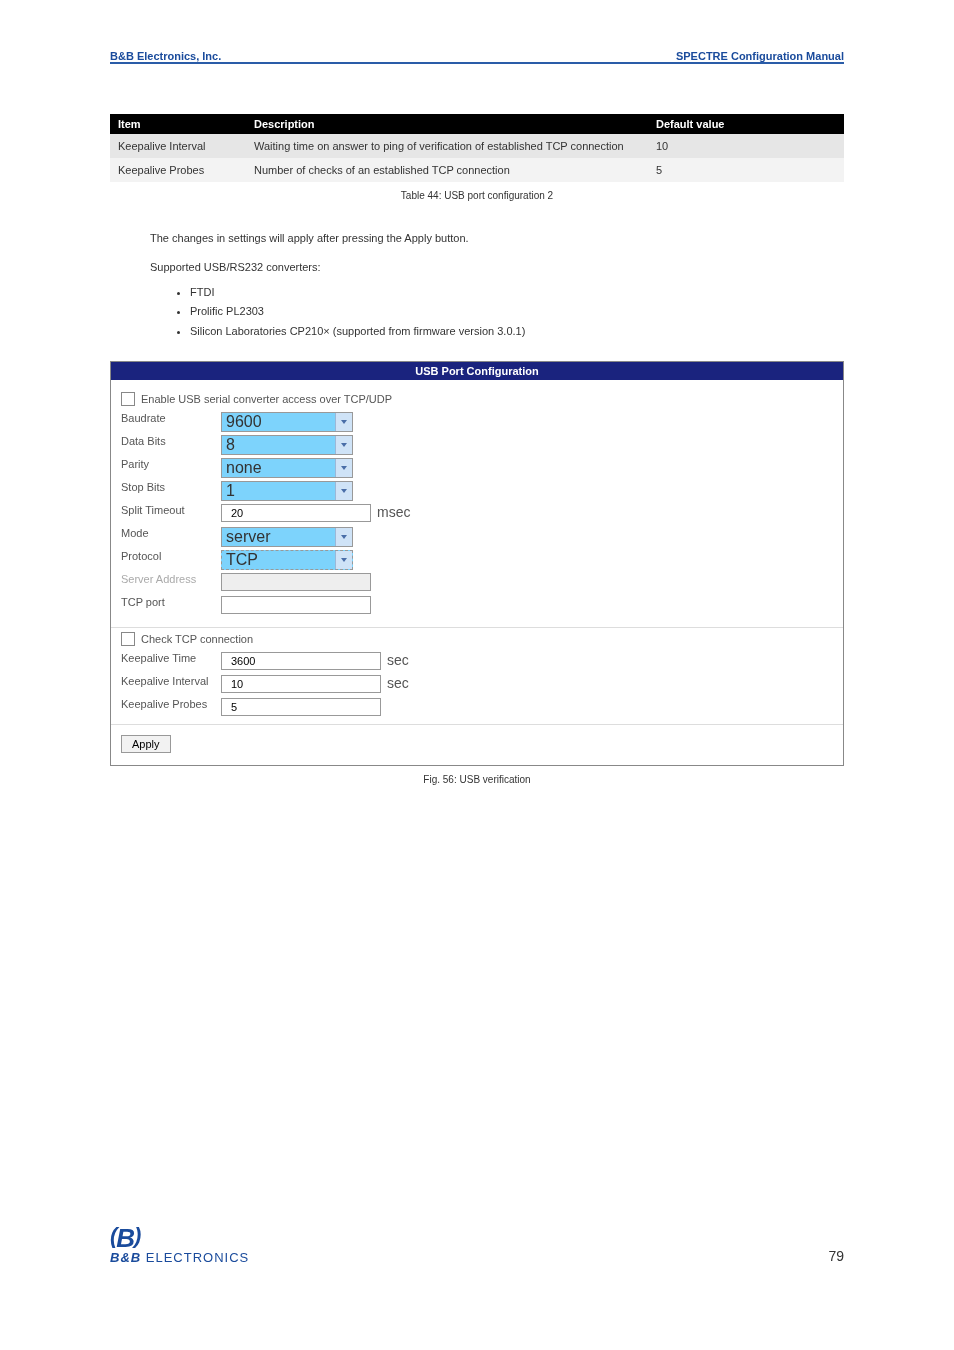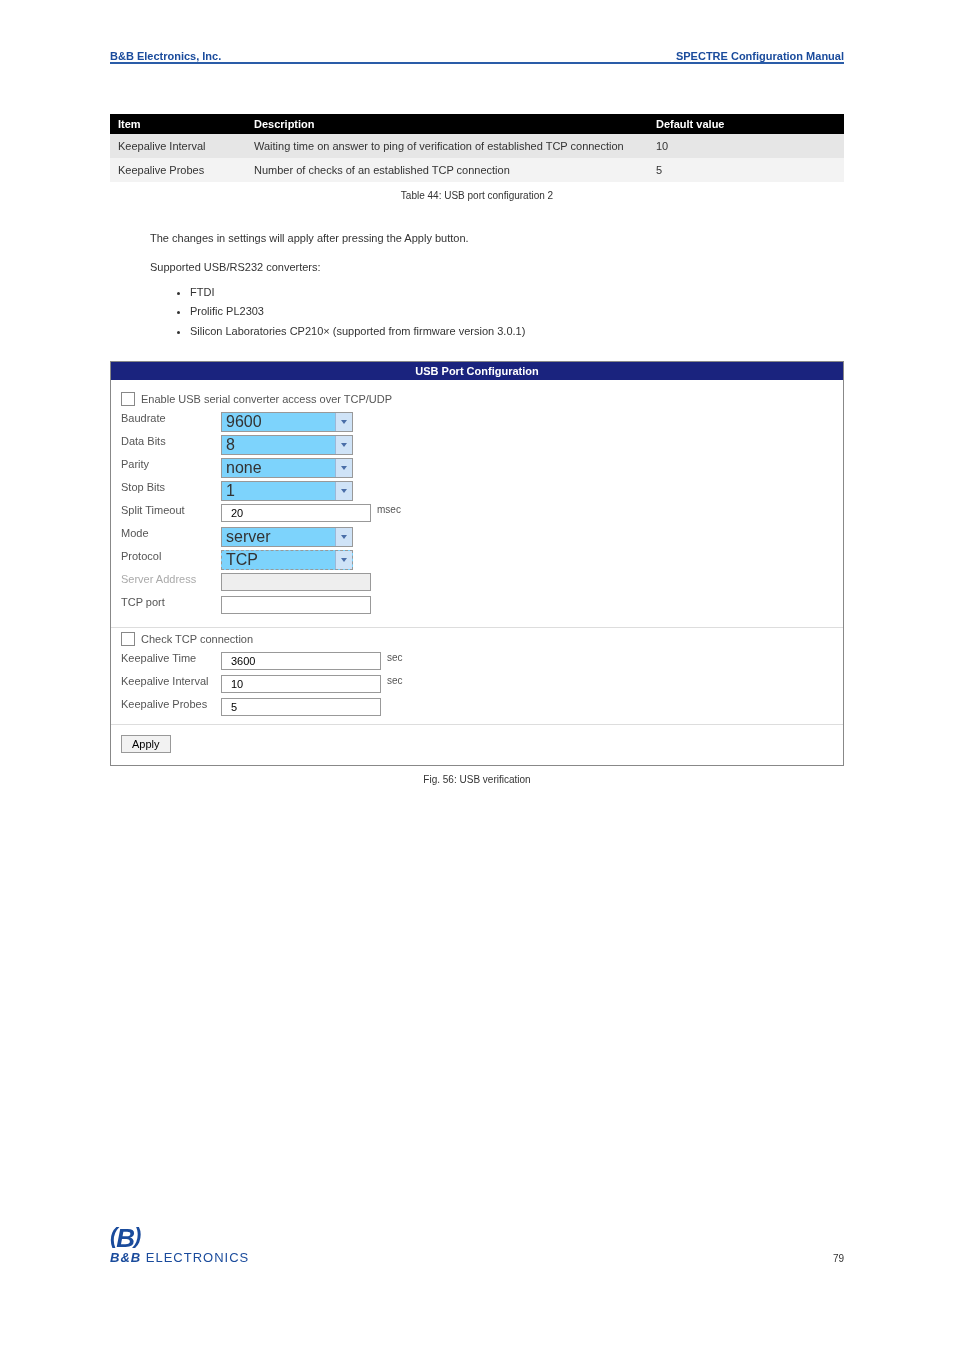--- a/index.html
+++ b/index.html
@@ -130,21 +130,21 @@
     border-left: 1px solid #9cb8d8;
     display: flex;
     align-items: center;
     justify-content: center;
     color: #4a6ea8;
   }
   .select-arrow svg { display: block; }
   .unit {
     margin-left: 6px;
     color: #555;
-    font-size: 10px;
+    font-size: 14px;
   }
   .checkbox {
     width: 12px;
     height: 12px;
     border: 1px solid #888;
     background: #fff;
     margin-right: 6px;
     display: inline-block;
   }
   .check-row {
@@ -192,21 +192,21 @@
   .bb-bottom {
     font-size: 13px;
     letter-spacing: 1px;
   }
   .bb-bb { font-weight: bold; font-style: italic; }
   .bb-electronics { font-weight: normal; }
   .footer-page {
     position: absolute;
     right: 0;
     bottom: 0;
-    font-size: 10px;
+    font-size: 14px;
     color: #333;
   }
 </style>
 </head>
 <body>
 
 <div class="page">
 
   <div class="header">
     <div>B&amp;B Electronics, Inc.</div>

